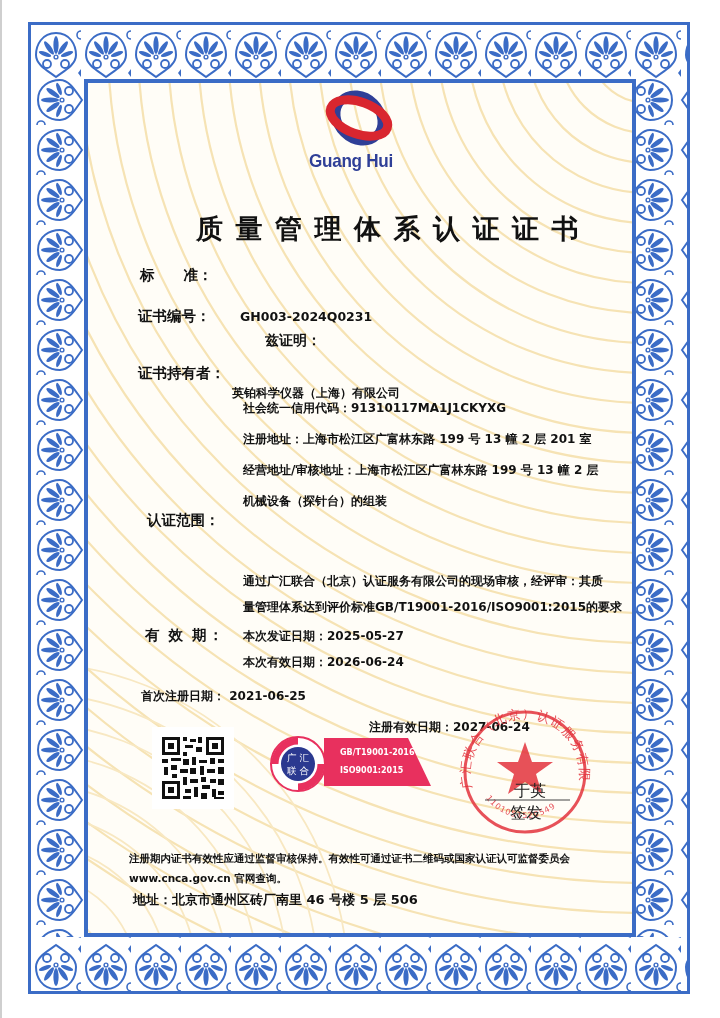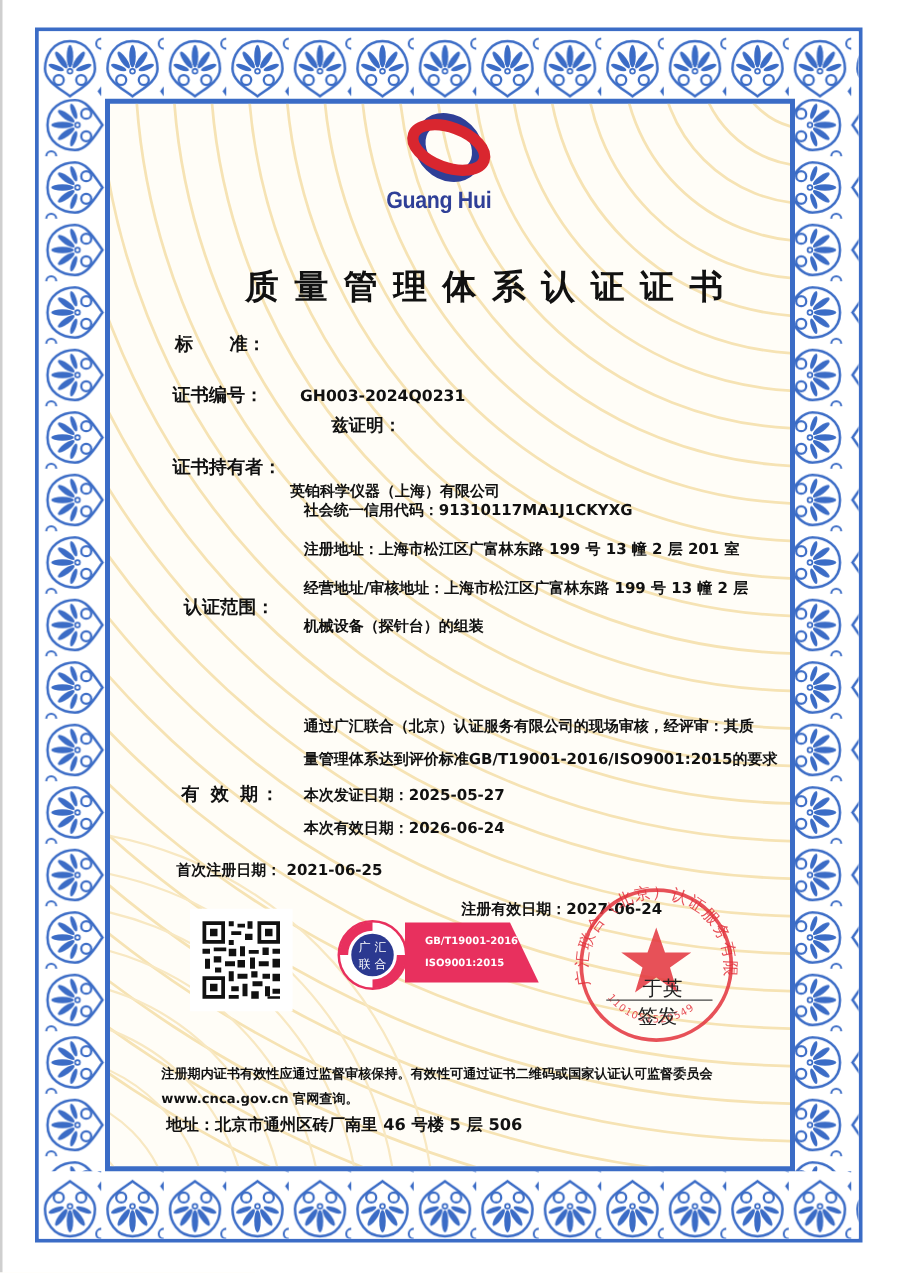--- a/index.html
+++ b/index.html
@@ -151,21 +151,21 @@
 
   <div class="abs small" style="left:247px;top:332px;">兹证明：</div>
 
   <div class="abs label" style="left:138px;top:364px;">证书持有者：</div>
   <div class="abs val" style="left:232px;top:366px;margin-top:19px;">英铂科学仪器（上海）有限公司</div>
 
   <div class="abs val" style="left:243px;top:400px;">社会统一信用代码：91310117MA1J1CKYXG</div>
   <div class="abs val" style="left:243px;top:431px;">注册地址：上海市松江区广富林东路 199 号 13 幢 2 层 201 室</div>
   <div class="abs val" style="left:243px;top:462px;">经营地址/审核地址：上海市松江区广富林东路 199 号 13 幢 2 层</div>
 
-  <div class="abs label" style="left:147px;top:476px;">认证范围：</div>
+  <div class="abs label" style="left:147px;top:511px;">认证范围：</div>
   <div class="abs val" style="left:243px;top:493px;">机械设备（探针台）的组装</div>
 
   <div class="abs val" style="left:243px;top:573px;">通过广汇联合（北京）认证服务有限公司的现场审核，经评审：其质</div>
   <div class="abs val" style="left:243px;top:599px;">量管理体系达到评价标准GB/T19001-2016/ISO9001:2015的要求</div>
 
   <div class="abs label" style="left:145px;top:626px;letter-spacing:2px;">有 效 期：</div>
   <div class="abs val" style="left:243px;top:628px;">本次发证日期：2025-05-27</div>
   <div class="abs val" style="left:243px;top:654px;">本次有效日期：2026-06-24</div>
 
   <div class="abs val" style="left:141px;top:688px;">首次注册日期：  2021-06-25</div>

